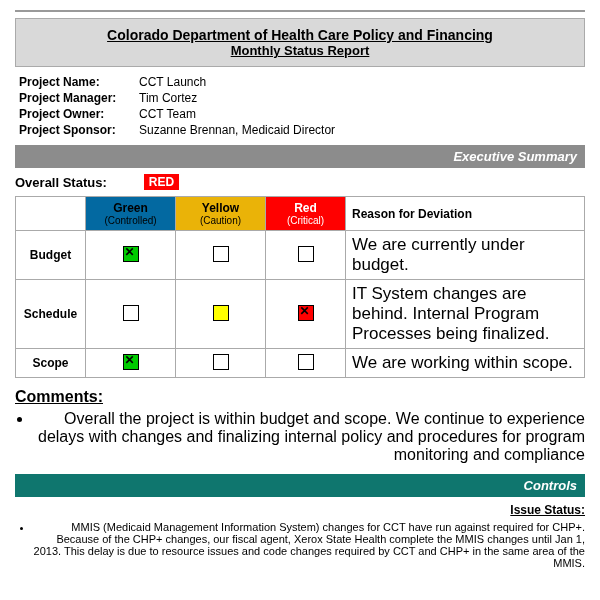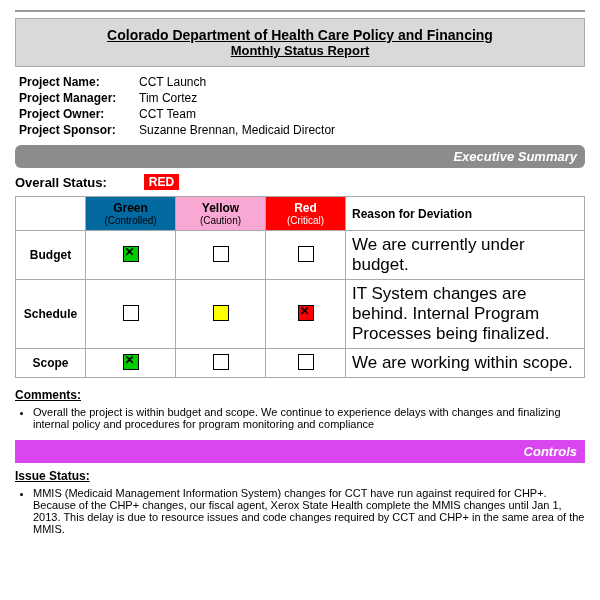--- a/index.html
+++ b/index.html
@@ -48,21 +48,20 @@
     }
     .section-header {
       background: #8c8c8c;
       color: #fff;
       text-align: right;
       padding: 4px 8px;
       font-style: italic;
       font-weight: bold;
       font-size: 13px;
       margin-bottom: 6px;
-      border-radius: 6px;
     }
     .overall-status {
       display: flex;
       align-items: center;
       margin-bottom: 6px;
       font-weight: bold;
       font-size: 13px;
       gap: 31px;
     }
     .overall-status .status-label {
@@ -88,21 +87,21 @@
       text-align: center;
     }
     table.status-table th {
       font-weight: bold;
     }
     table.status-table th.green-header {
       background: #0369a1;
       color: #000;
     }
     table.status-table th.yellow-header {
-      background: #f9a8d4;
+      background: #eab308;
       color: #000;
     }
     table.status-table th.red-header {
       background: #ff0000;
       color: #fff;
     }
     table.status-table th.reason-header {
       background: #fff;
       text-align: left;
     }
@@ -167,42 +166,44 @@
       left: 1px;
       font-weight: bold;
     }
     .comments-section {
       margin-bottom: 10px;
     }
     .comments-section .comments-label {
       font-weight: bold;
       text-decoration: underline;
       margin-bottom: 4px;
-      font-size: 12px;
+      font-size: 16px;
     }
     .comments-section ul {
       padding-left: 18px;
     }
     .comments-section ul li {
-      font-size: 11px;
+      font-size: 16px;
       margin-bottom: 3px;
       list-style-type: disc;
+      text-align: right;
     }
     .controls-header {
-      background: #d946ef;
+      background: #0f766e;
       color: #fff;
       text-align: right;
       padding: 4px 8px;
       font-style: italic;
       font-weight: bold;
       font-size: 13px;
       margin-bottom: 6px;
     }
     .issue-status {
       margin-bottom: 6px;
+      text-align: right;
     }
     .issue-status .issue-label {
       font-weight: bold;
       text-decoration: underline;
       font-size: 12px;
       margin-bottom: 4px;
     }
     .issue-status ul {
       padding-left: 18px;
     }

